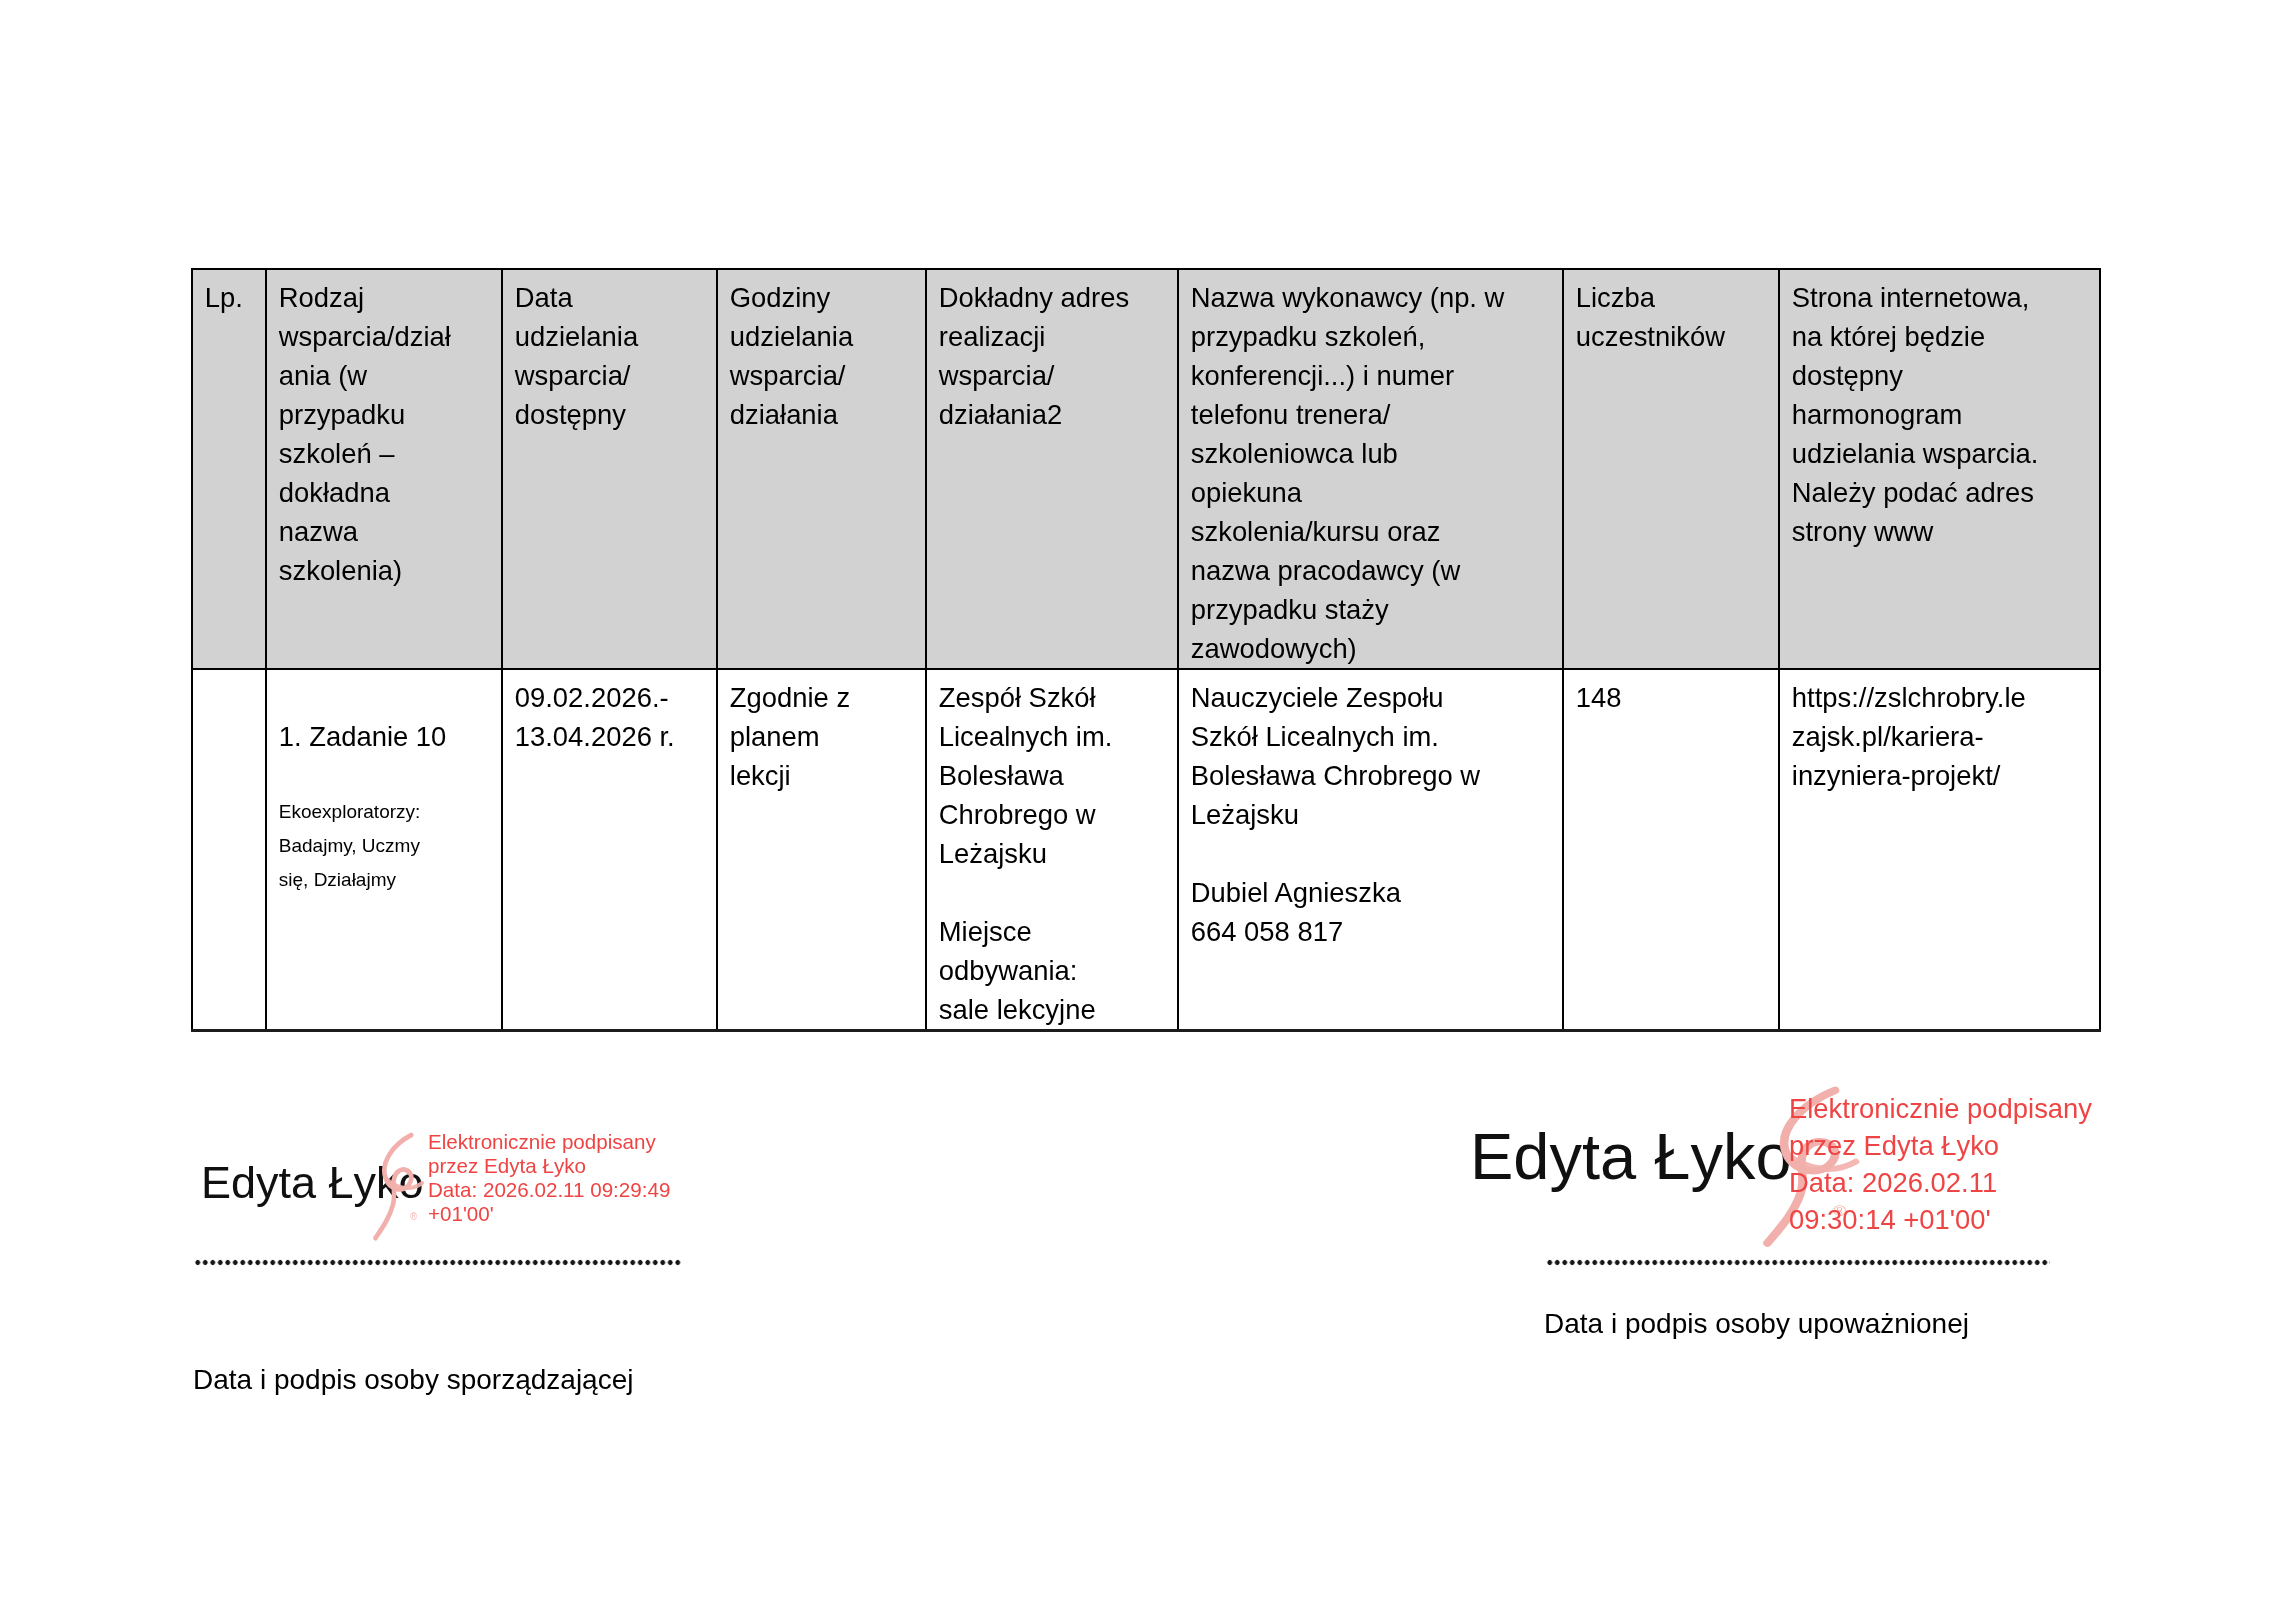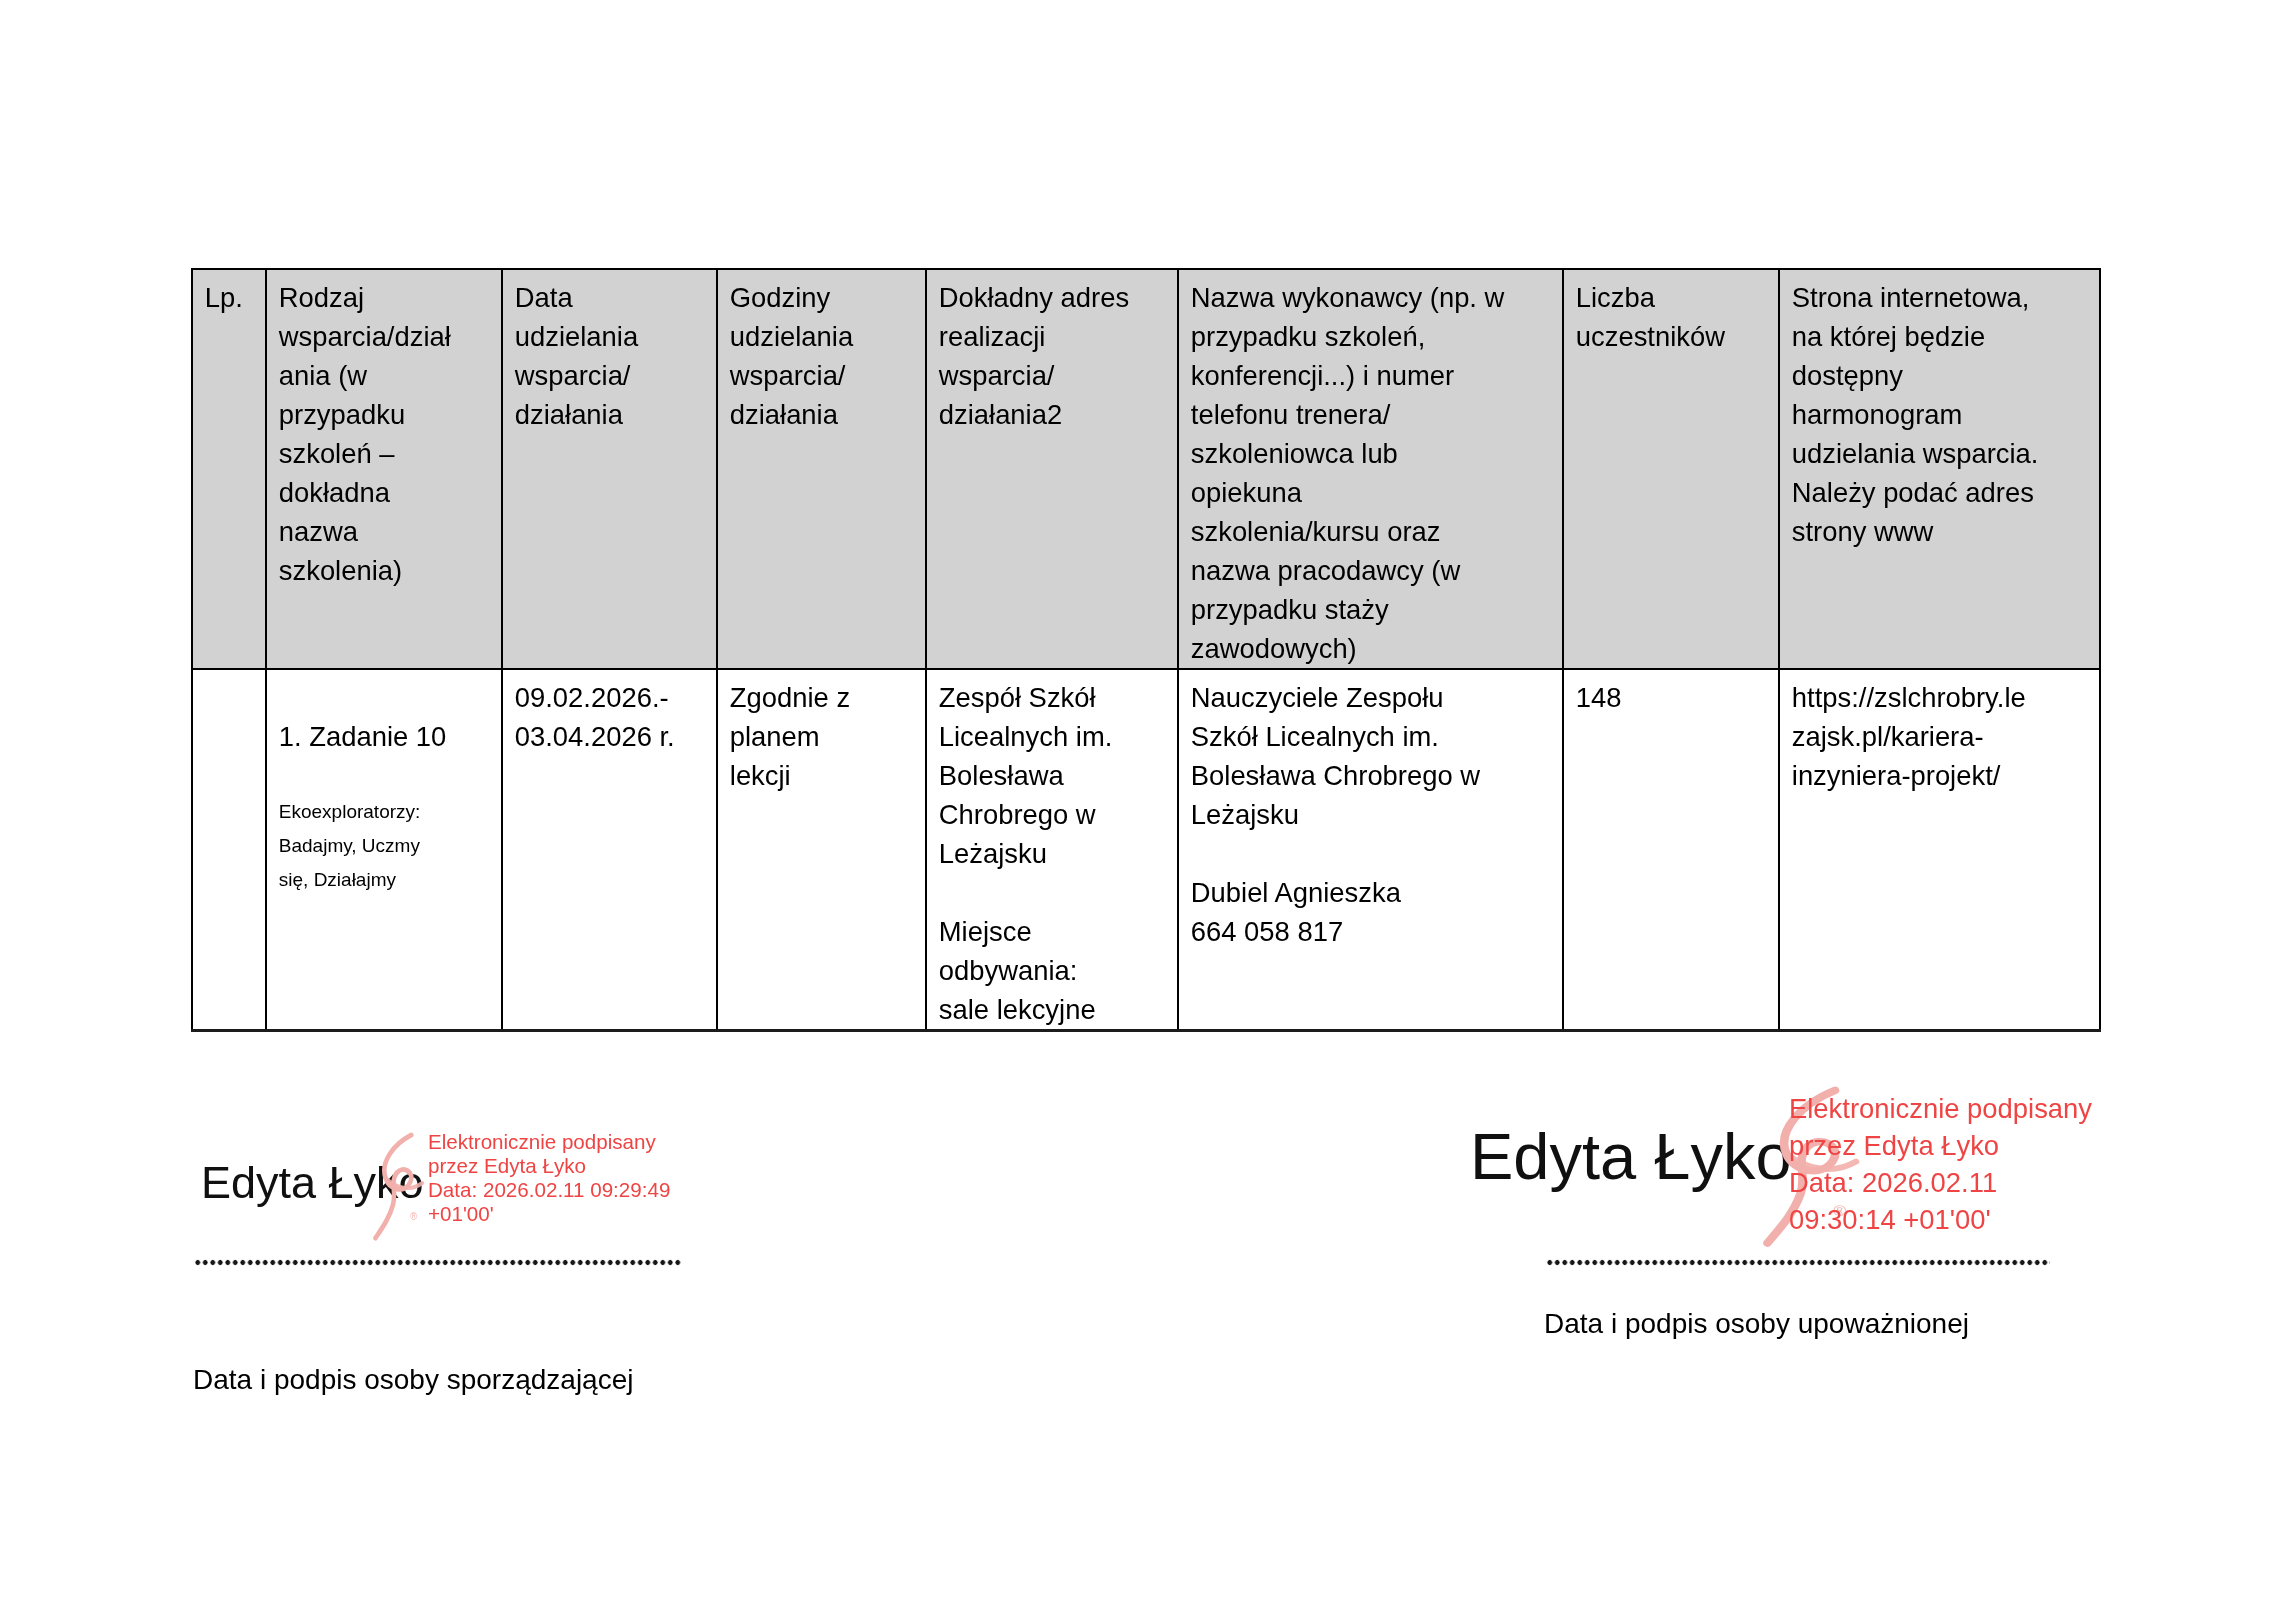--- a/index.html
+++ b/index.html
@@ -106,21 +106,21 @@
 wsparcia/dział
 ania (w
 przypadku
 szkoleń –
 dokładna
 nazwa
 szkolenia)</th>
         <th>Data
 udzielania
 wsparcia/
-działania</th>
+dostępny</th>
         <th>Godziny
 udzielania
 wsparcia/
 działania</th>
         <th>Dokładny adres
 realizacji
 wsparcia/
 działania2</th>
         <th>Nazwa wykonawcy (np. w
 przypadku szkoleń,
@@ -146,21 +146,21 @@
     <tbody>
       <tr>
         <td></td>
         <td>
           <div>1. Zadanie 10</div>
           <div class="cell-sub">Ekoexploratorzy:
 Badajmy, Uczmy
 się, Działajmy</div>
         </td>
         <td>09.02.2026.-
-03.04.2026 r.</td>
+13.04.2026 r.</td>
         <td>Zgodnie z
 planem
 lekcji</td>
         <td>Zespół Szkół
 Licealnych im.
 Bolesława
 Chrobrego w
 Leżajsku
 
 Miejsce

